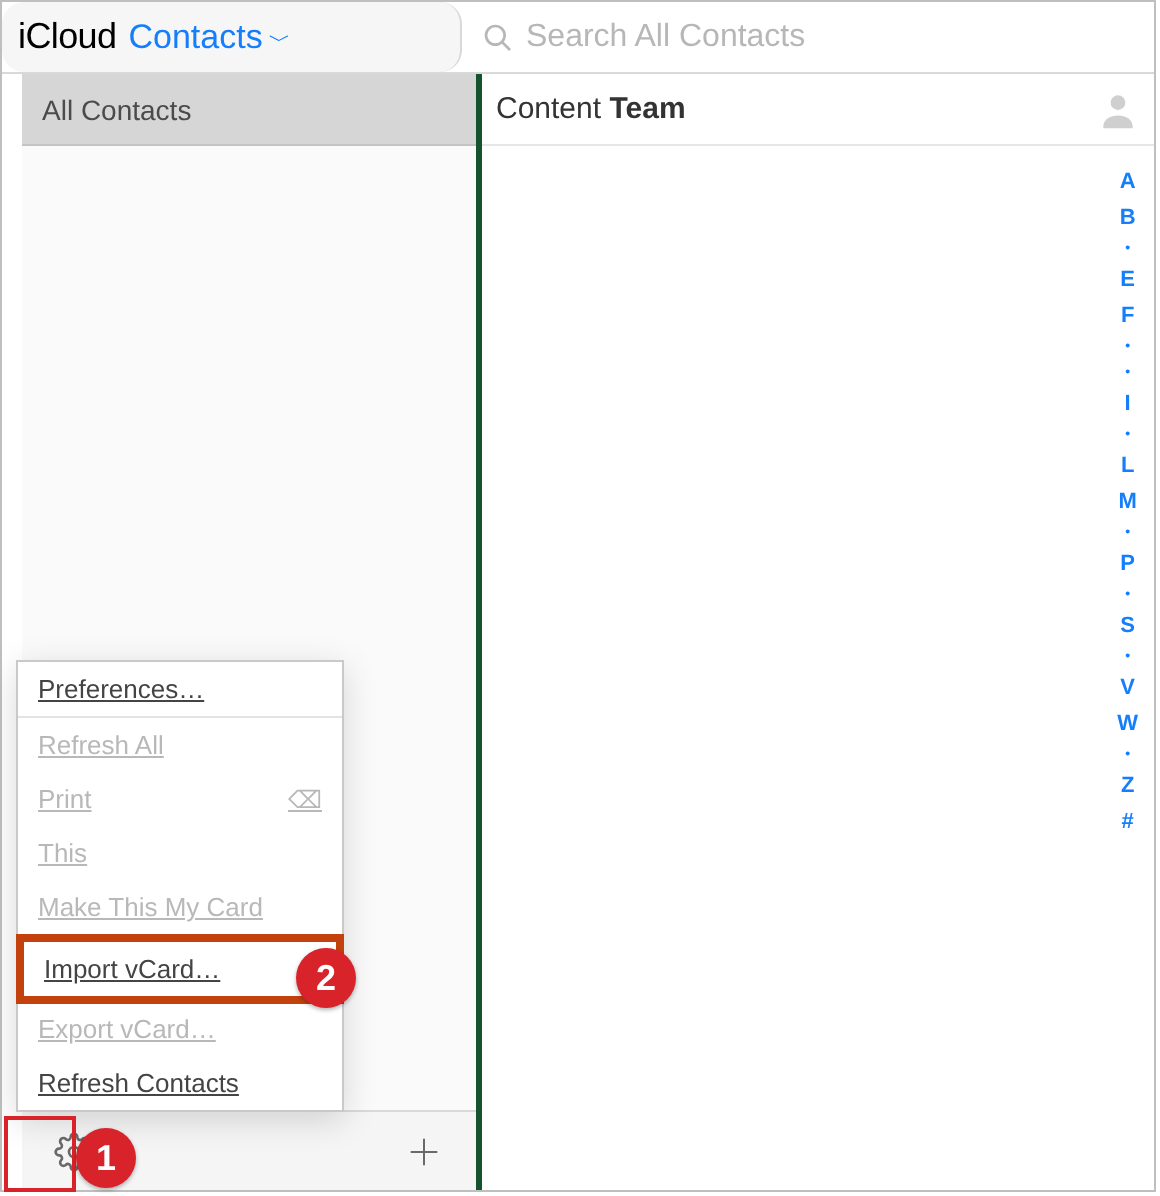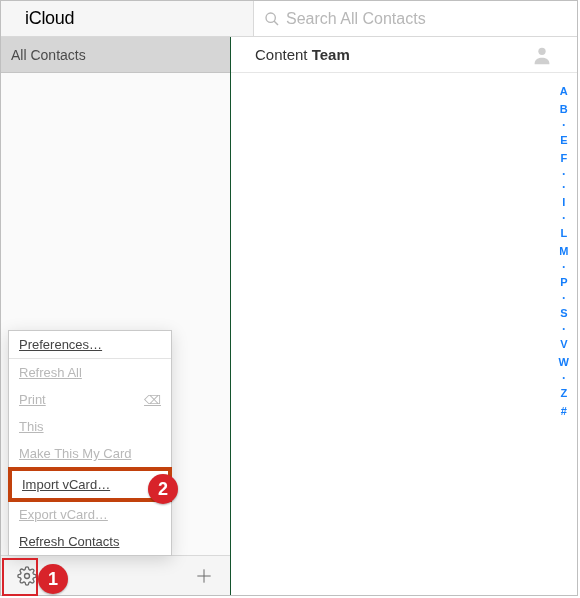--- a/index.html
+++ b/index.html
@@ -17,26 +17,27 @@
     background: #fff;
     display: flex;
     flex-direction: column;
   }
   .topbar {
     height: 36px;
     display: flex;
     border-bottom: 1px solid #d9d9d9;
   }
   .topbar-left {
-    width: 253px;
-    display: flex;
-    align-items: center;
-    padding-left: 24px;
+    width: 230px;
+    display: flex;
+    align-items: center;
+    padding-left: 8px;
     border-right: 1px solid #d9d9d9;
     background: #f6f6f6;
+    border-radius: 11px;
   }
   .logo {
     font-size: 18px;
     font-weight: 400;
     color: #000;
     margin-right: 4px;
     letter-spacing: -0.3px;
   }
   .appname {
     font-size: 17px;
@@ -60,24 +61,25 @@
   }
   .search-input::placeholder { color: #b7b7b7; font-weight: 300;}
   .body {
     flex: 1;
     display: flex;
     min-height: 0;
   }
   .sidebar {
     width: 230px;
     background: #fafafa;
-    border-right: 1px solid #14532d;
+    border-right: 3px solid #14532d;
     display: flex;
     flex-direction: column;
     position: relative;
+    margin-left: 10px;
   }
   .group-row {
     height: 36px;
     background: #d6d6d6;
     border-bottom: 1px solid #c4c4c4;
     display: flex;
     align-items: center;
     padding-left: 10px;
     font-size: 14px;
     color: #4b4b4b;
@@ -102,21 +104,21 @@
   .main {
     flex: 1;
     position: relative;
     display: flex;
   }
   .contact-header {
     height: 36px;
     border-bottom: 1px solid #e6e6e6;
     display: flex;
     align-items: center;
-    padding: 0 24px;
+    padding: 0 7px;
     width: 100%;
   }
   .contact-name { font-size: 15px; color: #333; }
   .contact-name .last { font-weight: 600; }
   .silhouette {
     margin-left: auto;
     width: 22px; height: 22px;
     color: #cfcfcf;
   }
   .index {
@@ -180,20 +182,23 @@
     pointer-events: none;
   }
 </style>
 </head>
 <body>
 
 <div class="wrap">
   <div class="topbar">
     <div class="topbar-left">
       <span class="logo">iCloud</span>
+      <span class="appname">
+        <span>Contacts</span><span class="dropdown-caret">﹀</span>
+      </span>
     </div>
     <div class="topbar-right">
       <span class="search-icon">
         <svg width="16" height="16" viewBox="0 0 24 24" fill="none" stroke="currentColor" stroke-width="2">
             <circle cx="10" cy="10" r="7"></circle>
             <line x1="21" y1="21" x2="15" y2="15"></line>
           </svg>
       </span>
       <input class="search-input" placeholder="Search All Contacts" style="">
     </div>

